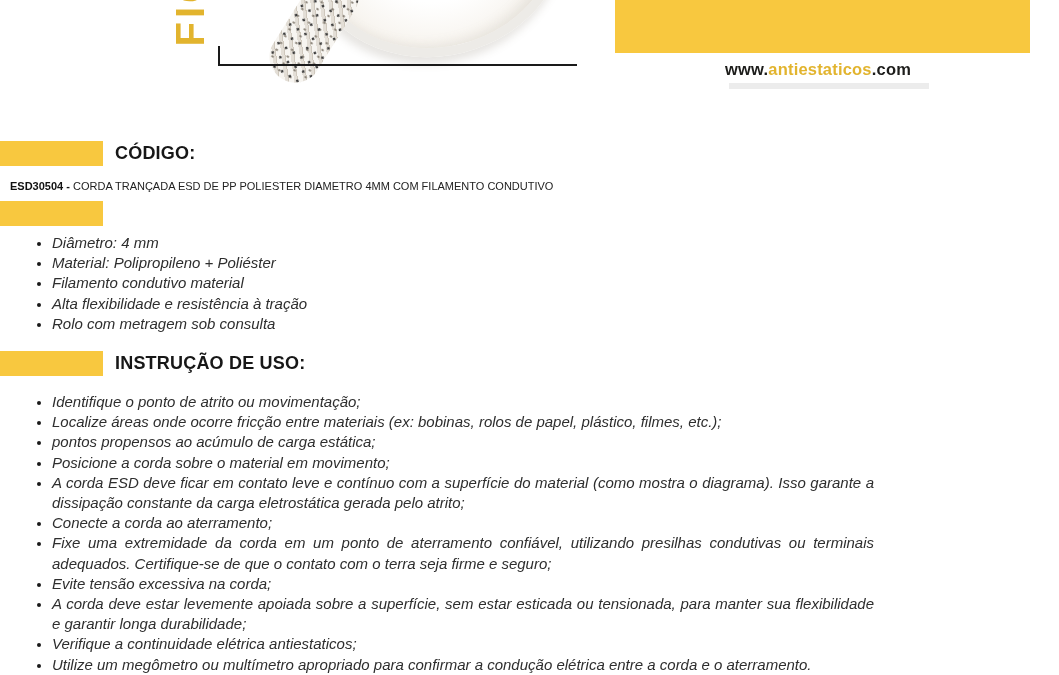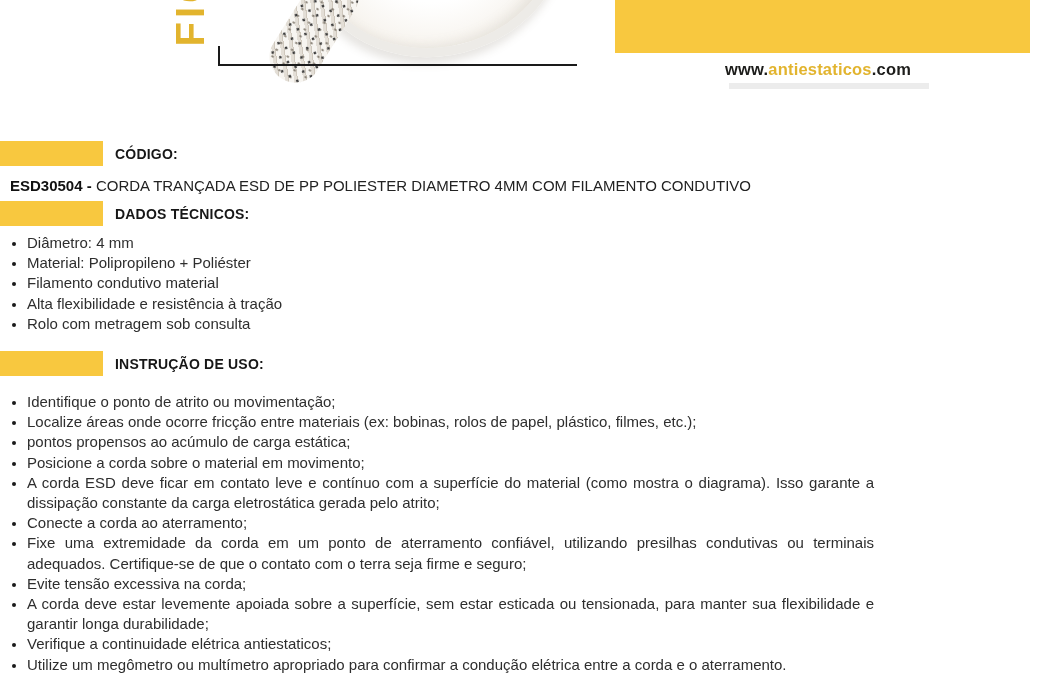--- a/index.html
+++ b/index.html
@@ -108,42 +108,43 @@
     height: 25px;
   }
   .sec-header .bar {
     width: 103px;
     height: 25px;
     background: #F8C83F;
     flex: none;
   }
   .sec-header h2 {
     margin-left: 12px;
-    font-size: 14px;
+    font-size: 18px;
     font-weight: 800;
     color: #171717;
     letter-spacing: 0.2px;
     white-space: nowrap;
   }
 
   .code-line {
     margin: 11px 0 0 10px;
-    font-size: 15px;
+    font-size: 11px;
     line-height: 18px;
     color: #222222;
   }
   .code-line strong { font-weight: 800; color: #111111; }
 
   .section-dados { margin-top: 6px; }
   .section-instrucao { margin-top: 17px; }
 
   ul.bullets {
     margin-top: 7px;
-    padding-left: 27px;
+    padding-left: 52px;
     list-style: disc outside;
+    font-style: italic;
   }
   ul.bullets li {
     font-size: 15px;
     line-height: 20.2px;
     color: #2e2e2e;
   }
   ul.bullets li::marker { color: #1a1a1a; font-size: 13px; }
 
   ul.justify { margin-top: 16px; width: 874px; }
   ul.justify li { text-align: justify; }
@@ -178,21 +179,20 @@
       </div>
       <p class="code-line">
         <strong>ESD30504 -</strong>
         <span>CORDA TRANÇADA ESD DE PP POLIESTER DIAMETRO 4MM COM FILAMENTO CONDUTIVO</span>
       </p>
     </section>
 
     <section class="section-dados">
       <div class="sec-header">
         <span class="bar"></span>
-        <h2>DADOS TÉCNICOS:</h2>
       </div>
       <ul class="bullets">
           <li>Diâmetro: 4 mm</li>
           <li>Material: Polipropileno + Poliéster</li>
           <li>Filamento condutivo material</li>
           <li>Alta flexibilidade e resistência à tração</li>
           <li>Rolo com metragem sob consulta</li>
         </ul>
     </section>
 

